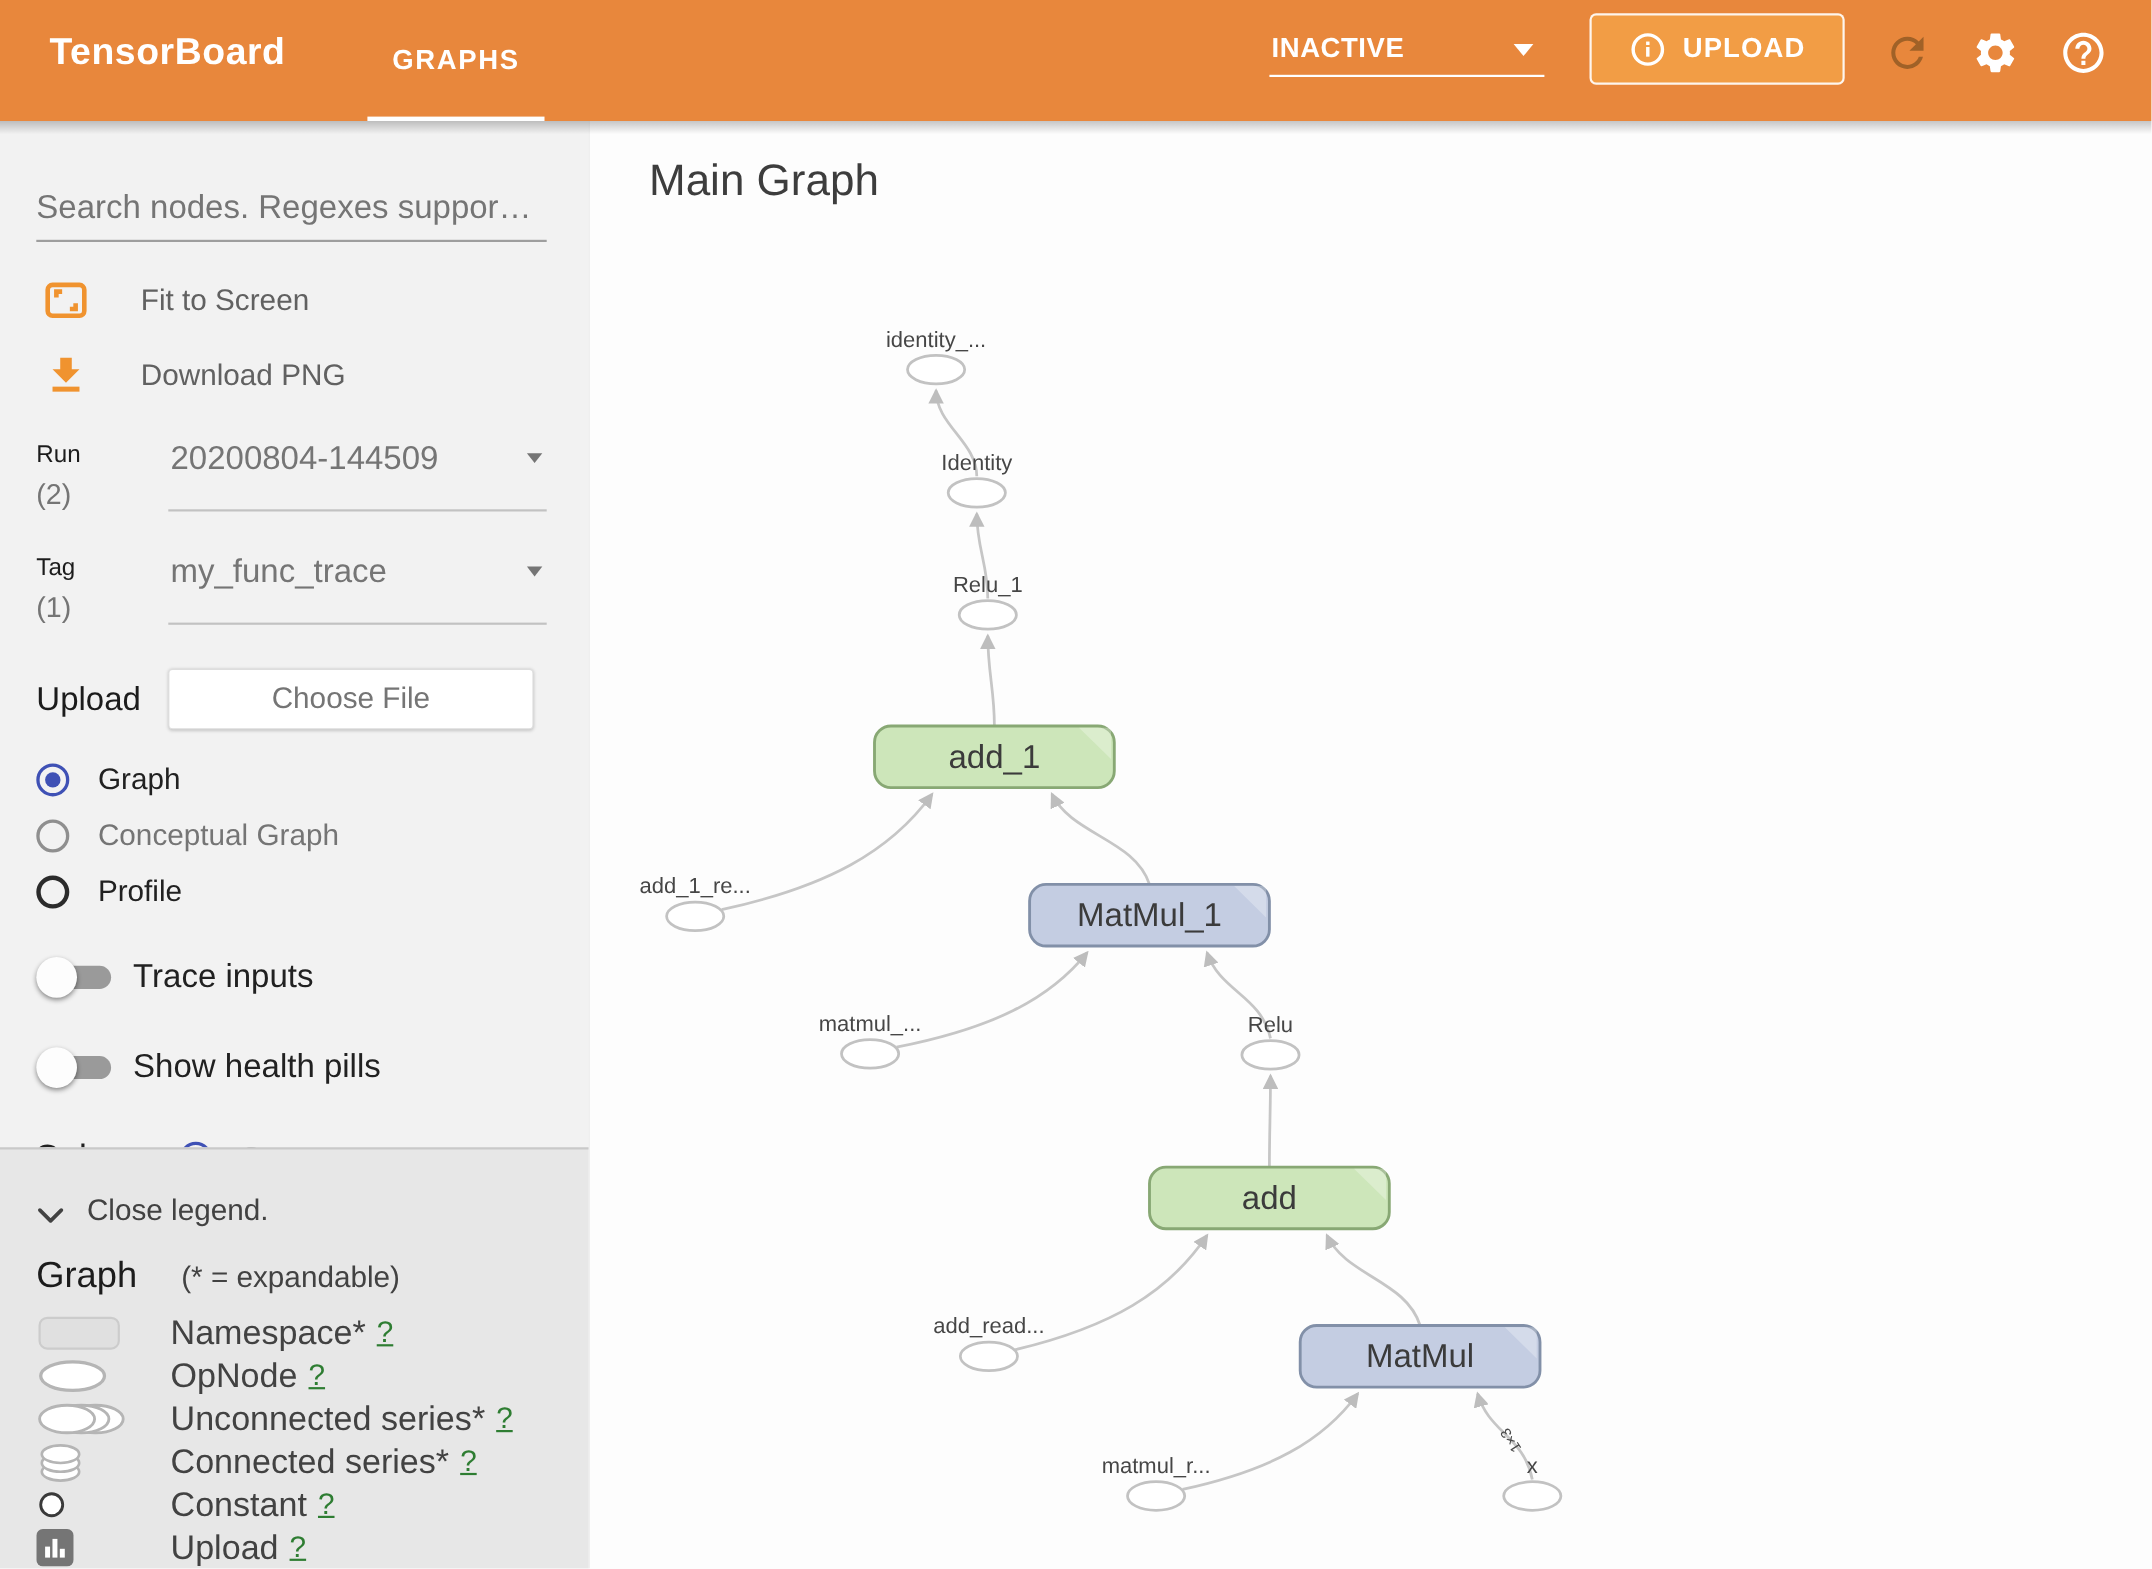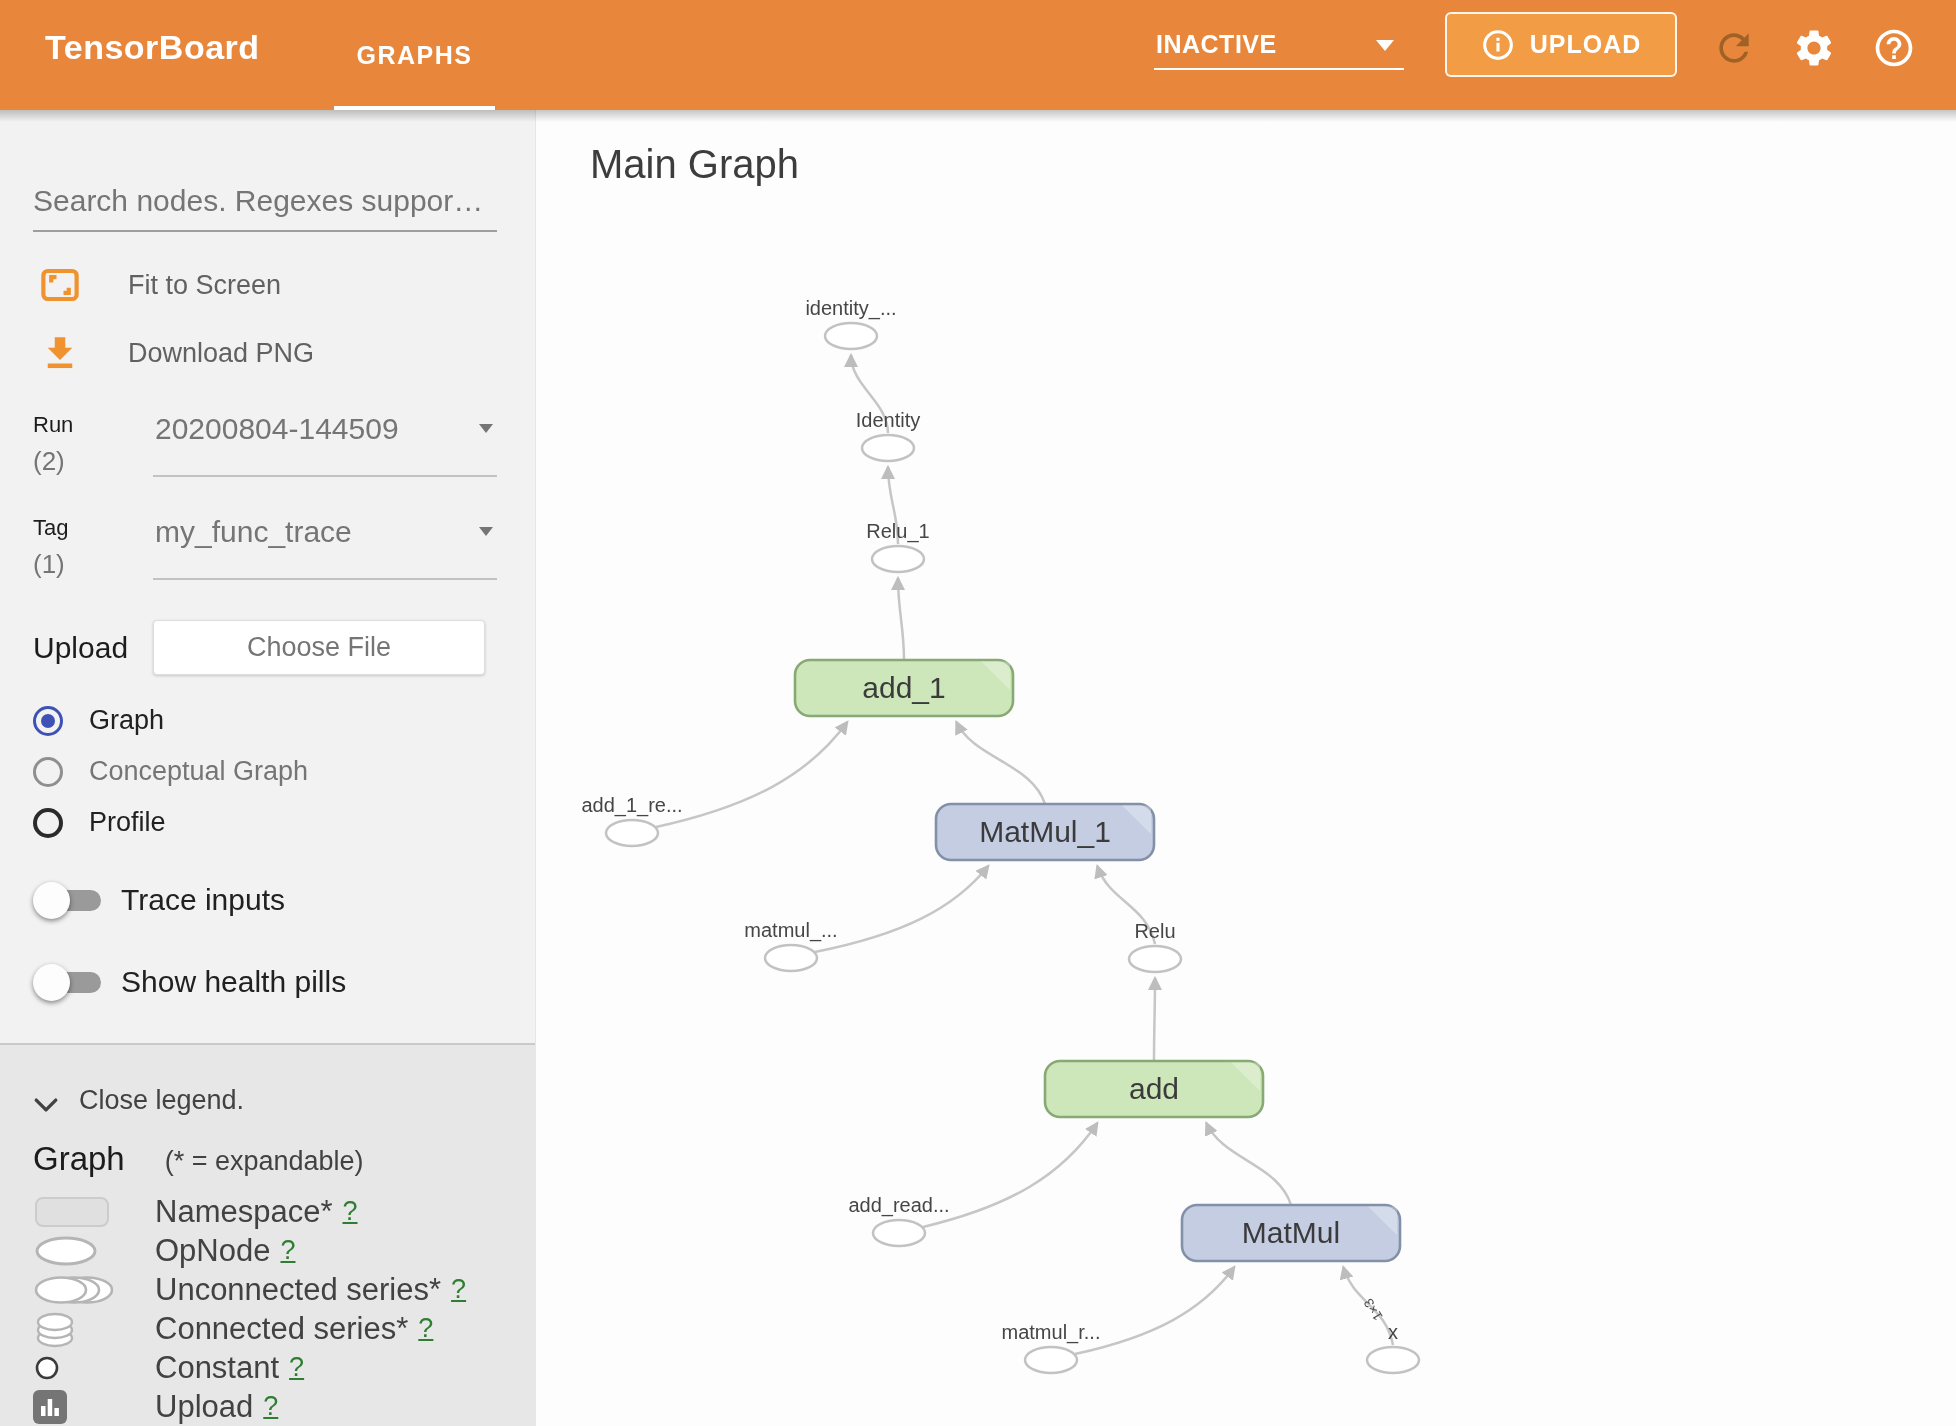--- a/index.html
+++ b/index.html
@@ -48,21 +48,21 @@
   .header-icon-btn { position:absolute; top:26px; width:44px; height:44px; background:none; border:none; padding:0; cursor:pointer; }
   .refresh-btn { left:1712px; }
   .settings-btn { left:1792px; }
   .help-btn { left:1872px; }
 
   
   .sidebar {
     position:absolute; left:0; top:110px; width:535px; height:1316px;
     background:#f2f2f2; z-index:5;
   }
-  .sidebar-upper { position:absolute; left:0; top:16px; width:535px; height:933px; padding:0 0 0 33px; }
+  .sidebar-upper { position:absolute; left:0; top:4px; width:535px; height:933px; padding:0 0 0 33px; }
 
   .search-input {
     display:block; margin-top:52px; width:464px;
     background:transparent; border:none; border-bottom:2px solid #9e9e9e;
     font-family:"Liberation Sans",sans-serif; font-size:30px; color:#424242;
     padding:6px 0 12px 0; outline:none;
   }
   .search-input::placeholder { color:#757575; opacity:1; }
 
   .tool-row { display:flex; align-items:center; margin-top:32px; cursor:pointer; }

